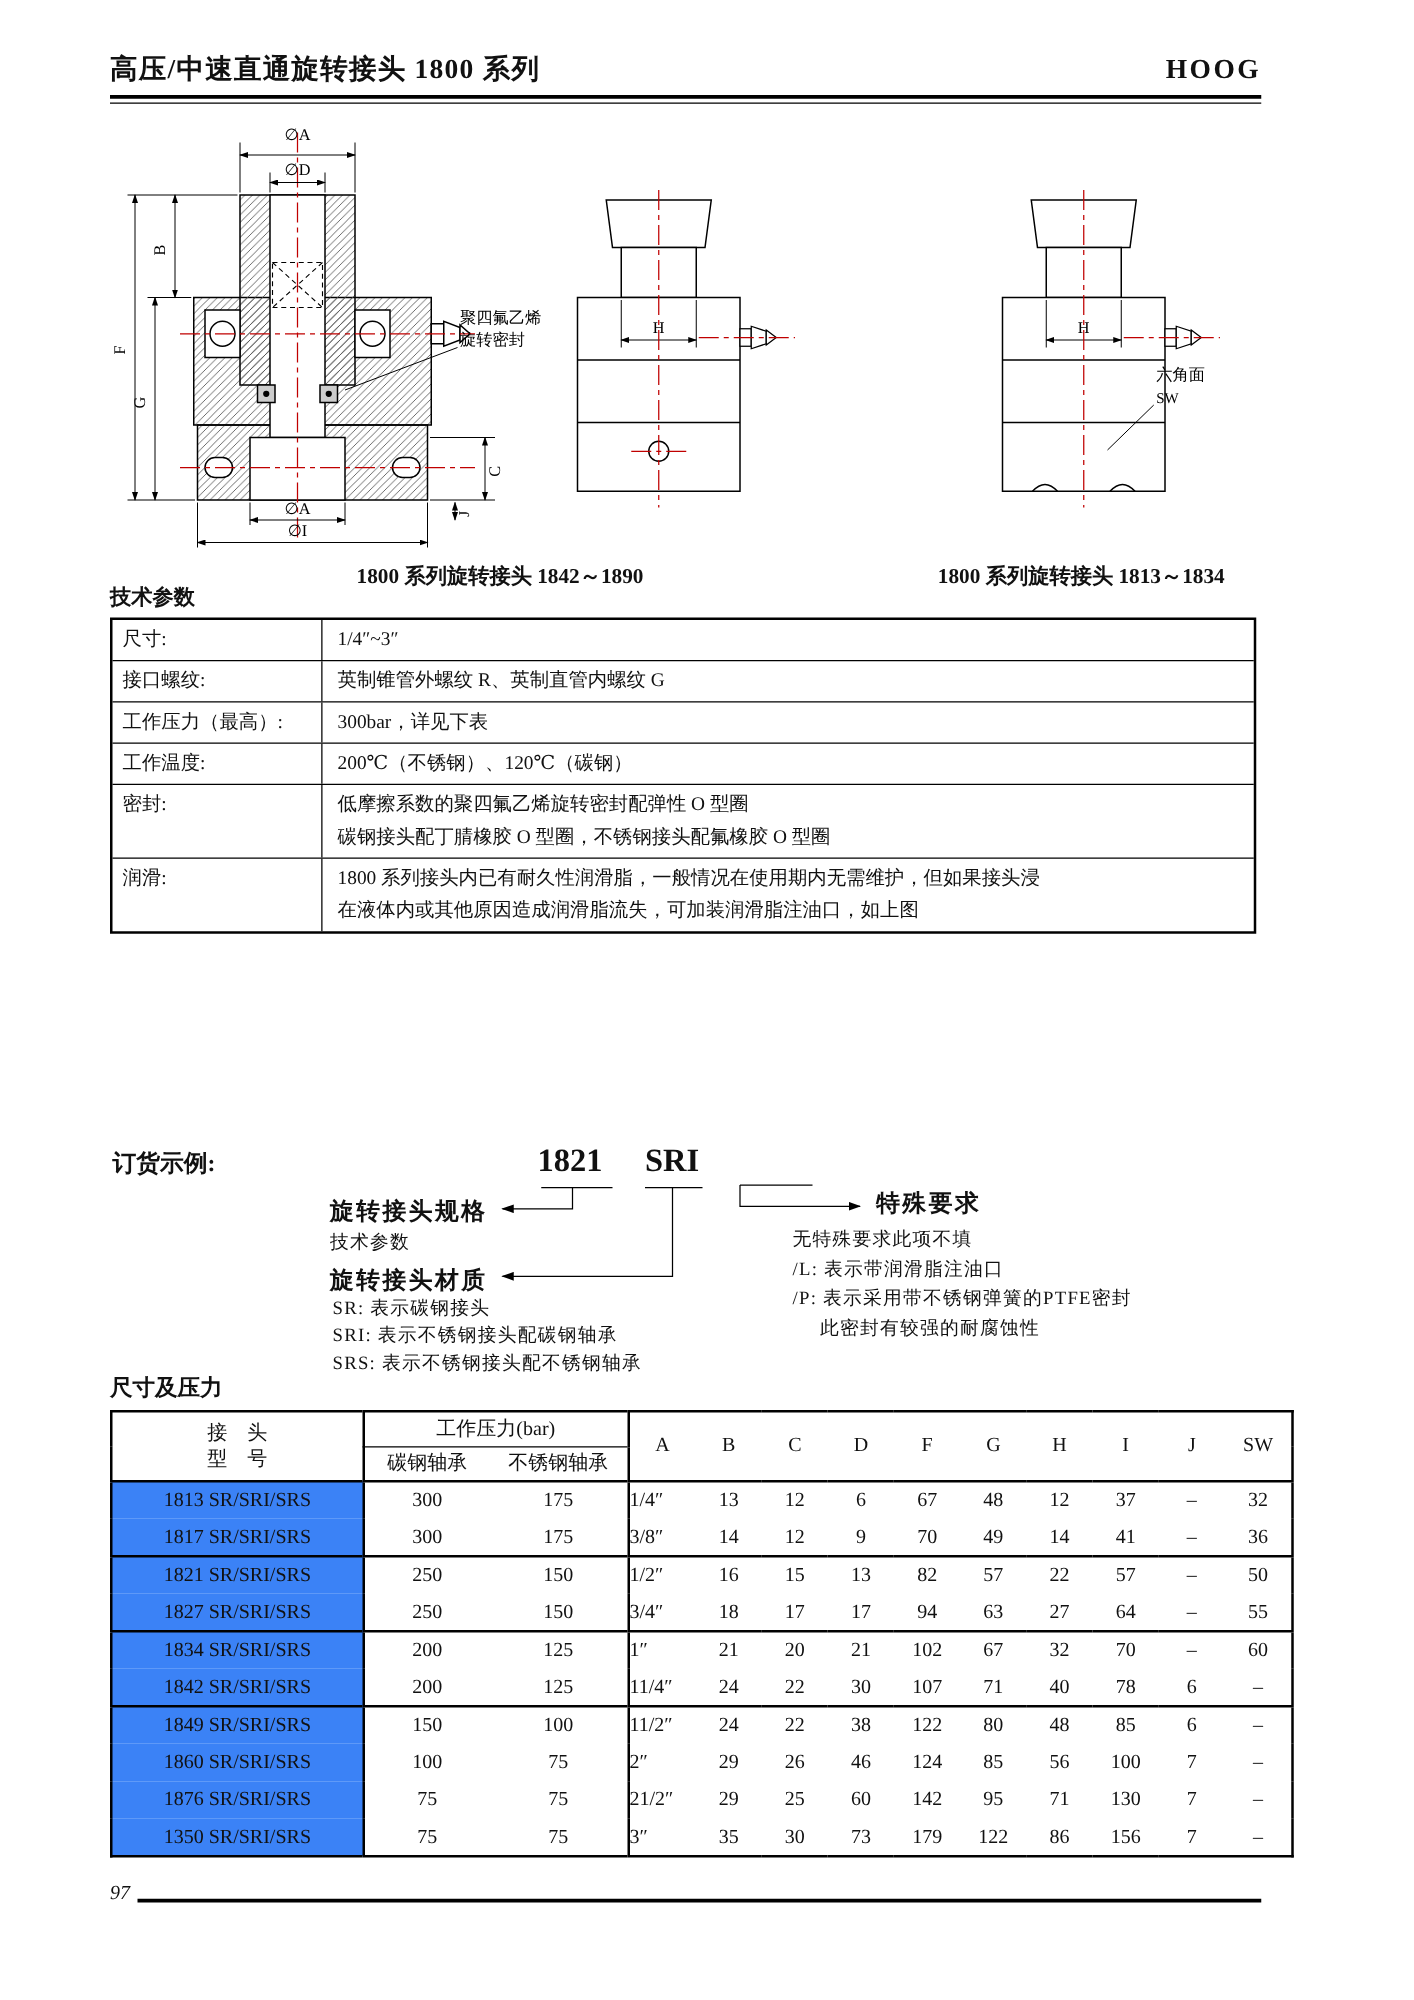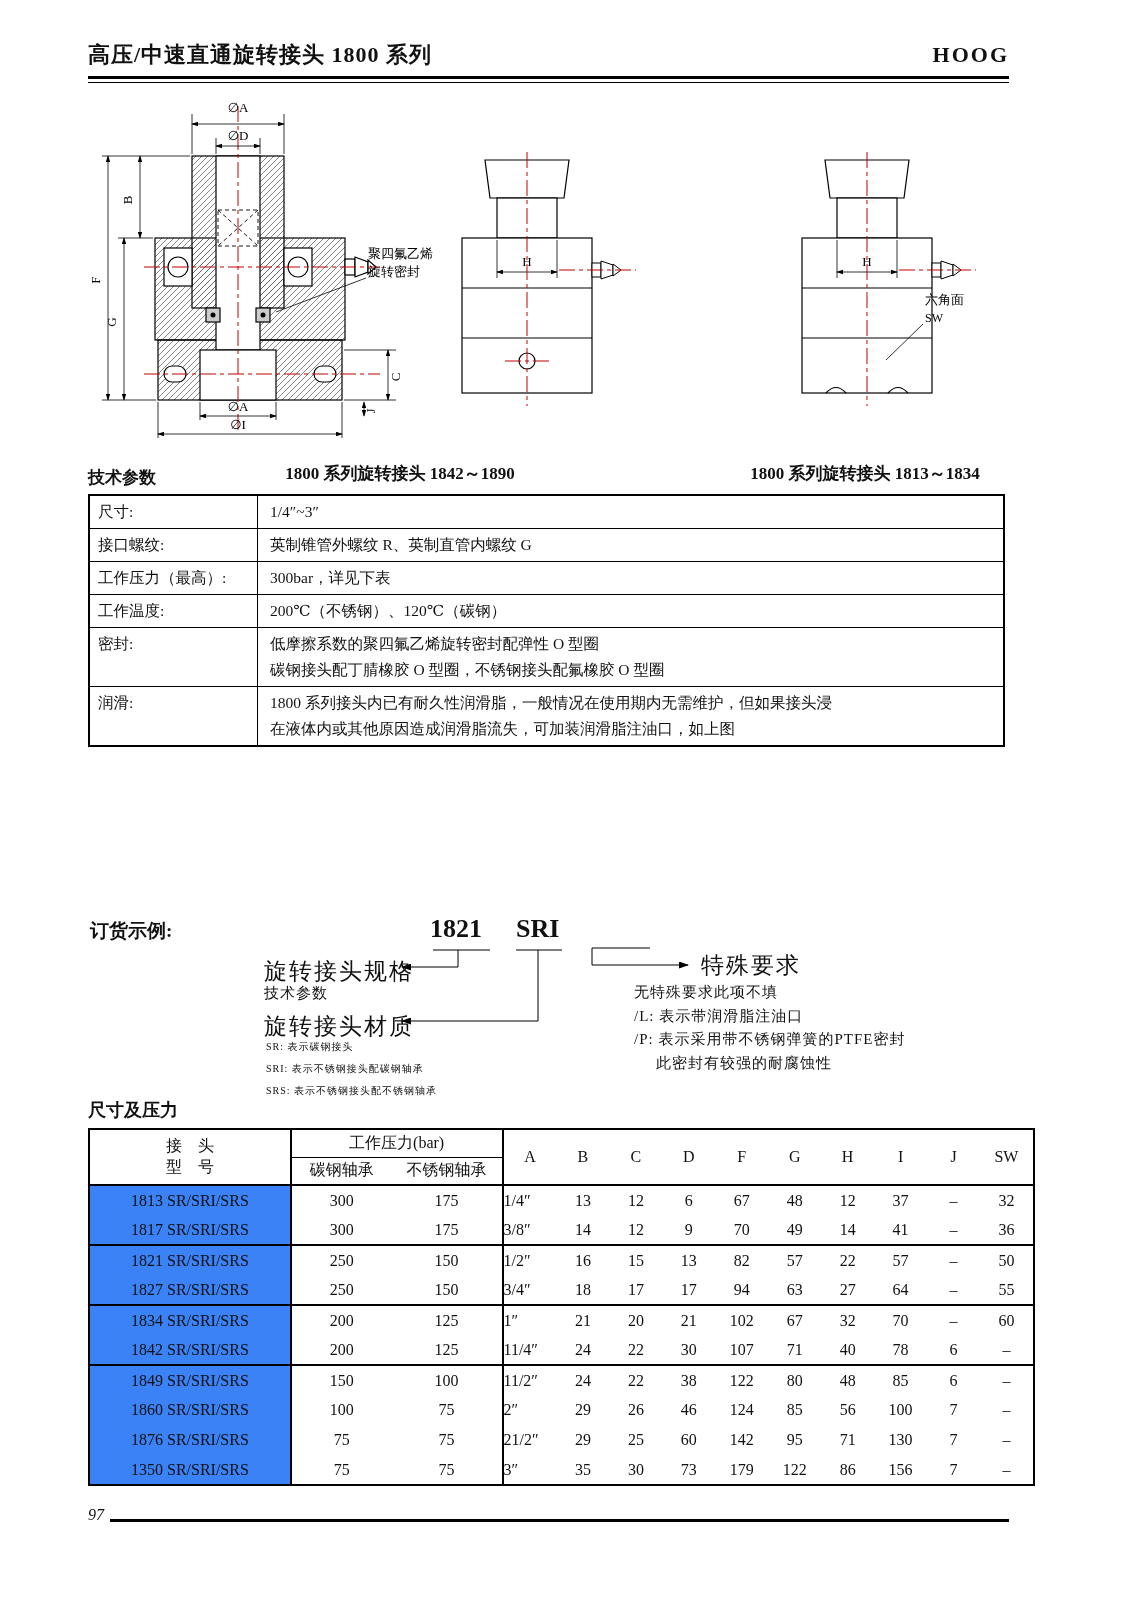--- a/index.html
+++ b/index.html
@@ -5,41 +5,41 @@
   html,body{margin:0;padding:0;background:#fff;}
   .page{position:relative;width:1131px;height:1600px;background:#fff;overflow:hidden;
         font-family:"Liberation Serif","DejaVu Serif",serif;color:#111;}
   
   .hd-title{position:absolute;left:88px;top:40px;font-size:22px;font-weight:bold;letter-spacing:1px;}
   .hd-brand{position:absolute;right:122px;top:42px;font-size:22px;font-weight:bold;letter-spacing:2px;}
   .hd-rule1{position:absolute;left:88px;top:76px;width:921px;height:3px;background:#000;}
   .hd-rule2{position:absolute;left:88px;top:82px;width:921px;height:1px;background:#000;}
   
   .draw-svg{position:absolute;left:80px;top:98px;width:980px;height:342px;}
-  .caption{position:absolute;top:462px;font-size:17px;font-weight:bold;text-align:center;width:320px;}
+  .caption{position:absolute;top:449px;font-size:17px;font-weight:bold;text-align:center;width:320px;}
   .caption-left{left:240px;}
   .caption-right{left:705px;}
   
   .sec-h{position:absolute;left:88px;font-size:17px;font-weight:bold;}
   
   .tp-table{position:absolute;left:88px;top:494px;width:917px;border:2px solid #000;box-sizing:border-box;
             font-size:15.5px;line-height:26px;}
   .tp-row{display:flex;border-top:1.5px solid #000;}
   .tp-row:first-of-type{border-top:none;}
   .tp-label{flex:0 0 168px;width:168px;border-right:1.5px solid #000;padding:3px 8px;box-sizing:border-box;}
   .tp-value{flex:1;padding:3px 12px;white-space:pre-line;box-sizing:border-box;}
   
   .ord-h{position:absolute;left:90px;top:918px;font-size:19px;font-weight:bold;}
   .ord-code{position:absolute;top:914px;font-size:26px;font-weight:bold;font-family:"Liberation Serif",serif;}
   .ord-code-model{left:430px;}
   .ord-code-mat{left:516px;}
-  .ord-lbl-big{position:absolute;font-size:23px;letter-spacing:2px;}
+  .ord-lbl-big{position:absolute;font-size:19px;letter-spacing:2px;font-weight:bold;}
   .ord-lbl-sm{position:absolute;font-size:15px;letter-spacing:1px;}
   .ord-svg{position:absolute;left:0;top:945px;width:1131px;height:160px;}
-  .ord-opts{position:absolute;left:266px;top:1036px;font-size:10px;line-height:22px;letter-spacing:1px;}
+  .ord-opts{position:absolute;left:266px;top:1036px;font-size:15px;line-height:22px;letter-spacing:1px;}
   .ord-notes{position:absolute;left:634px;top:981px;font-size:15px;line-height:23.5px;letter-spacing:1px;}
   .ord-note:last-child{padding-left:22px;}
   
   .dims{position:absolute;left:88px;top:1128px;width:947px;border-collapse:collapse;border:2px solid #000;
         font-size:16px;}
   .dims th,.dims td{font-weight:normal;padding:0;}
   .dims thead{border-bottom:2px solid #a21caf;}
   .dims thead tr{height:28px;}
   .dims tbody tr{height:30px;}
   .c-model{width:200px;border-right:2px solid #000;text-align:center;}

